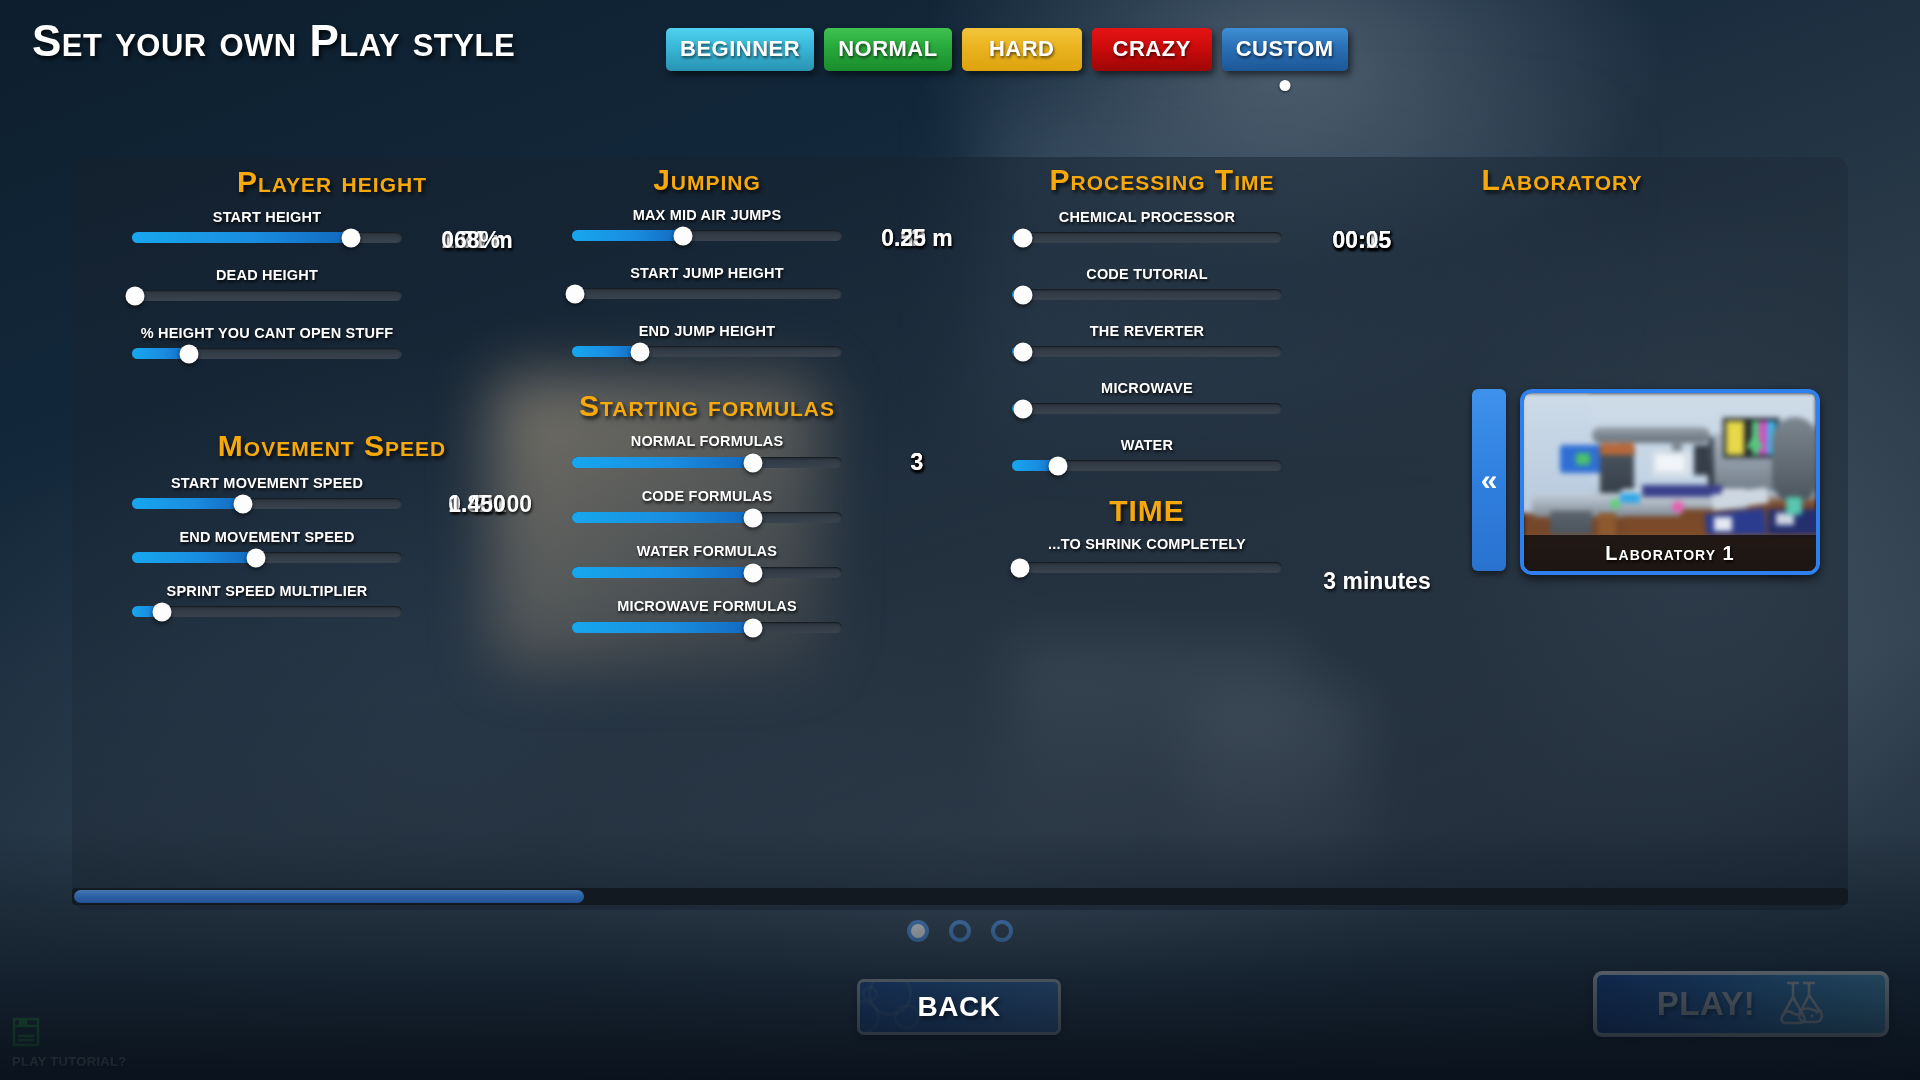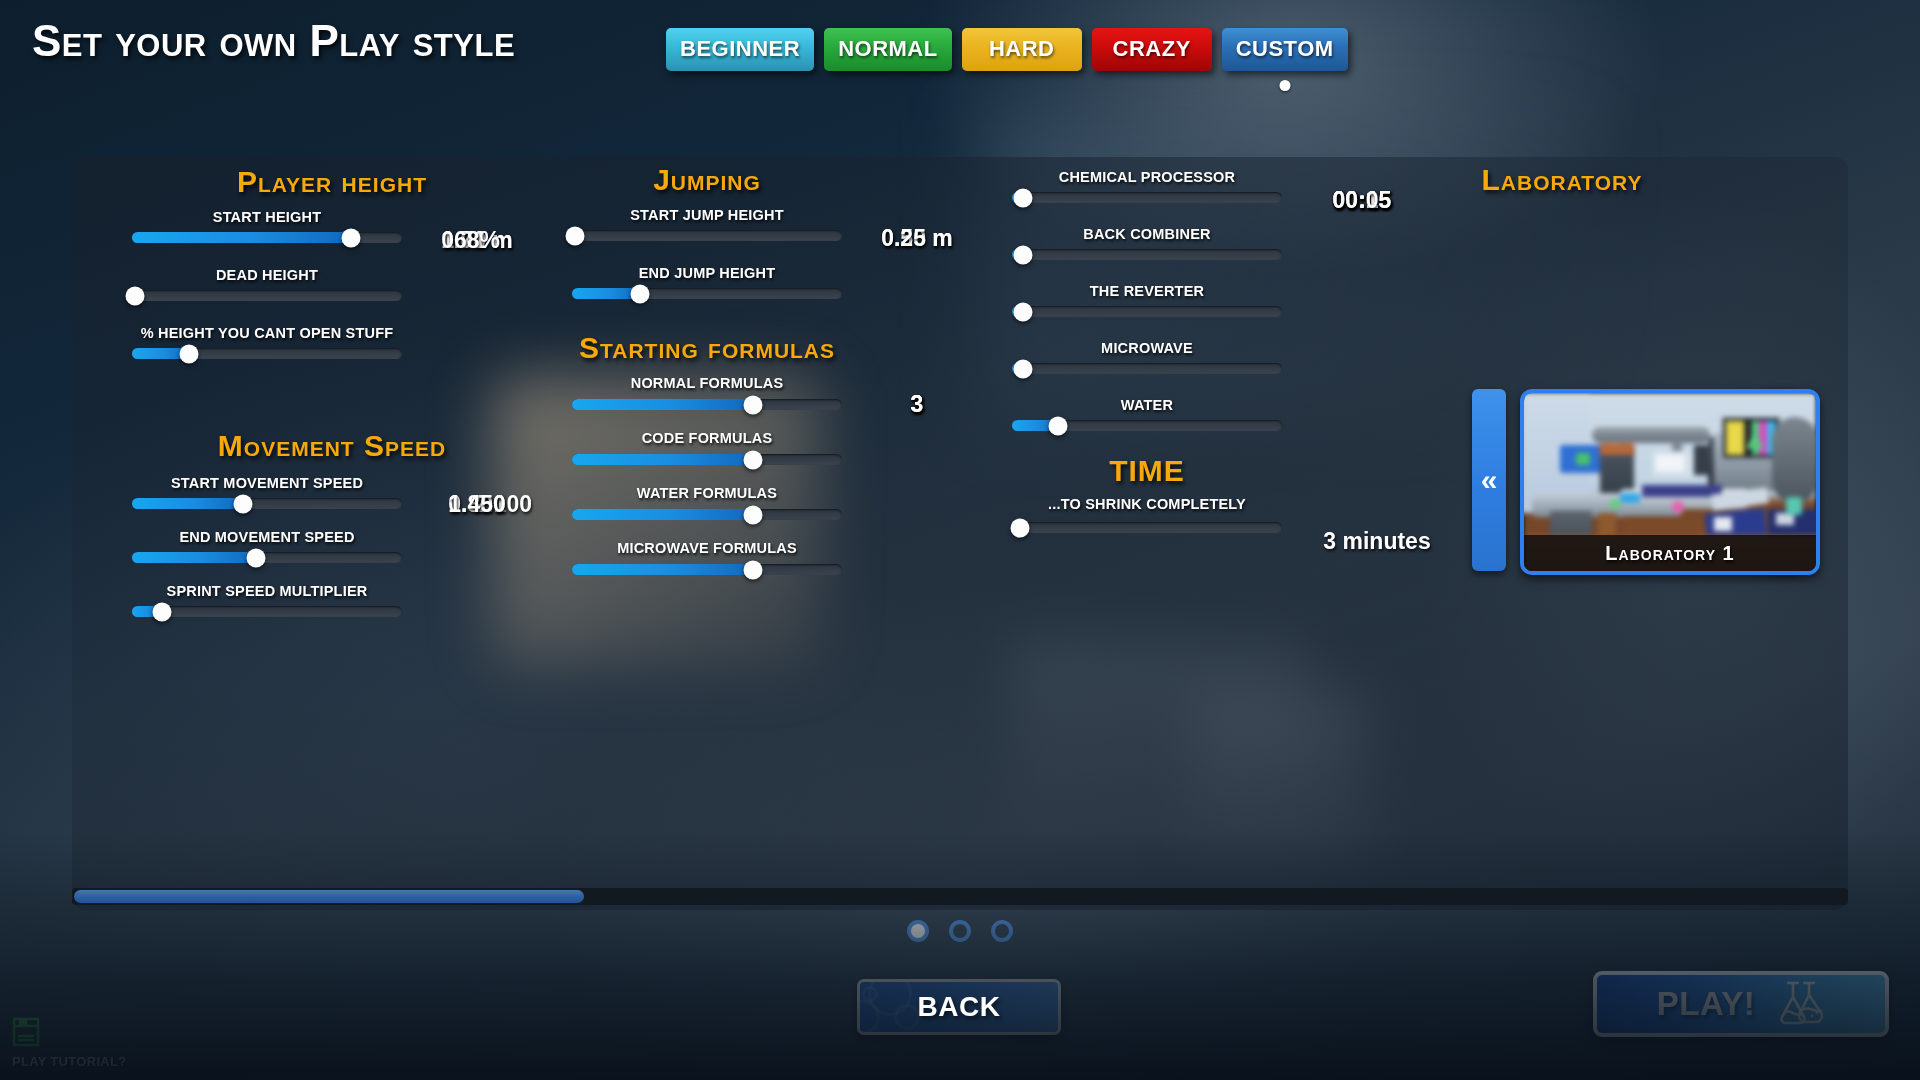--- a/index.html
+++ b/index.html
@@ -266,20 +266,28 @@
           </div>
           <div class="val valcell" style="left:290px; top:16px; width:110px; text-align:center;">1.450</div>
         </div>
       </div>
     </div>
 
     <div class="col" style="left:500px; top:0; width:400px;">
       <div class="sec-title" style="margin-top:6px; width:270px;">Jumping</div>
 
       <div class="group" style="margin-top:10px;">
+        <div class="srow" style="height:56px;">
+          <div class="slabel" style="width:270px;">MAX MID AIR JUMPS</div>
+          <div class="track" style="width:270px; margin-top:7px;">
+            <div class="fill" style="width:41%;"></div>
+            <div class="knob" style="left:41%;"></div>
+          </div>
+          <div class="val valcell" style="left:290px; top:18px; width:110px; text-align:center;">2</div>
+        </div>
 
         <div class="srow" style="height:56px;">
           <div class="slabel" style="width:270px;">START JUMP HEIGHT</div>
           <div class="track" style="width:270px; margin-top:7px;">
             <div class="fill" style="width:1%;"></div>
             <div class="knob" style="left:1%;"></div>
           </div>
           <div class="val valcell" style="left:290px; top:18px; width:110px; text-align:center;">0.50 m</div>
         </div>
 
@@ -325,32 +333,33 @@
           <div class="track" style="width:270px; margin-top:8px;">
             <div class="fill" style="width:67%;"></div>
             <div class="knob" style="left:67%;"></div>
           </div>
           <div class="val valcell" style="left:290px; top:16px; width:110px; text-align:center;">3</div>
         </div>
       </div>
     </div>
 
     <div class="col" style="left:940px; top:0; width:430px;">
+      <div class="sec-title" style="margin-top:6px; width:300px;">Processing Time</div>
 
       <div class="group" style="margin-top:12px;">
         <div class="srow" style="height:55px;">
           <div class="slabel" style="width:270px;">CHEMICAL PROCESSOR</div>
           <div class="track" style="width:270px; margin-top:7px;">
             <div class="fill" style="width:4%;"></div>
             <div class="knob" style="left:4%;"></div>
           </div>
           <div class="val valcell" style="left:290px; top:18px; width:120px; text-align:center;">00:15</div>
         </div>
         <div class="srow" style="height:55px;">
-          <div class="slabel" style="width:270px;">BACK COMBINER</div>
+          <div class="slabel" style="width:270px;">CODE TUTORIAL</div>
           <div class="track" style="width:270px; margin-top:7px;">
             <div class="fill" style="width:4%;"></div>
             <div class="knob" style="left:4%;"></div>
           </div>
           <div class="val valcell" style="left:290px; top:18px; width:120px; text-align:center;">00:15</div>
         </div>
         <div class="srow" style="height:55px;">
           <div class="slabel" style="width:270px;">THE REVERTER</div>
           <div class="track" style="width:270px; margin-top:7px;">
             <div class="fill" style="width:4%;"></div>

